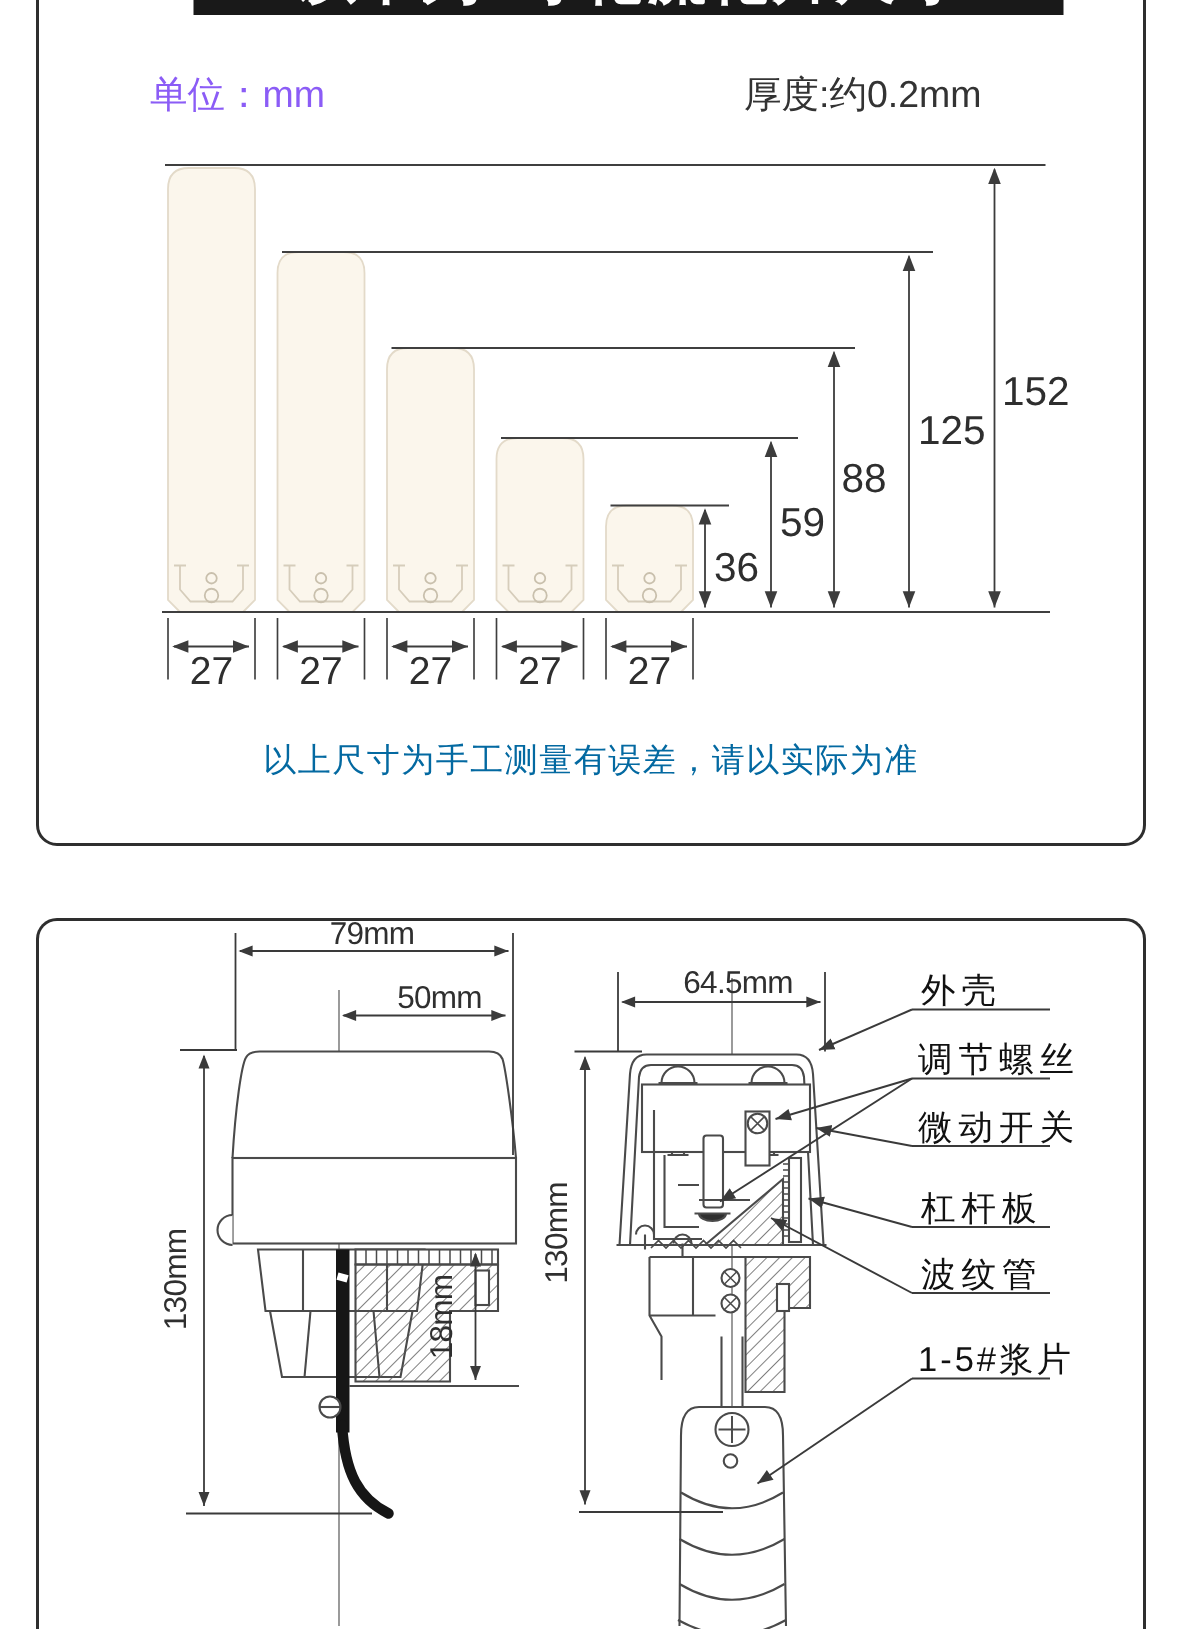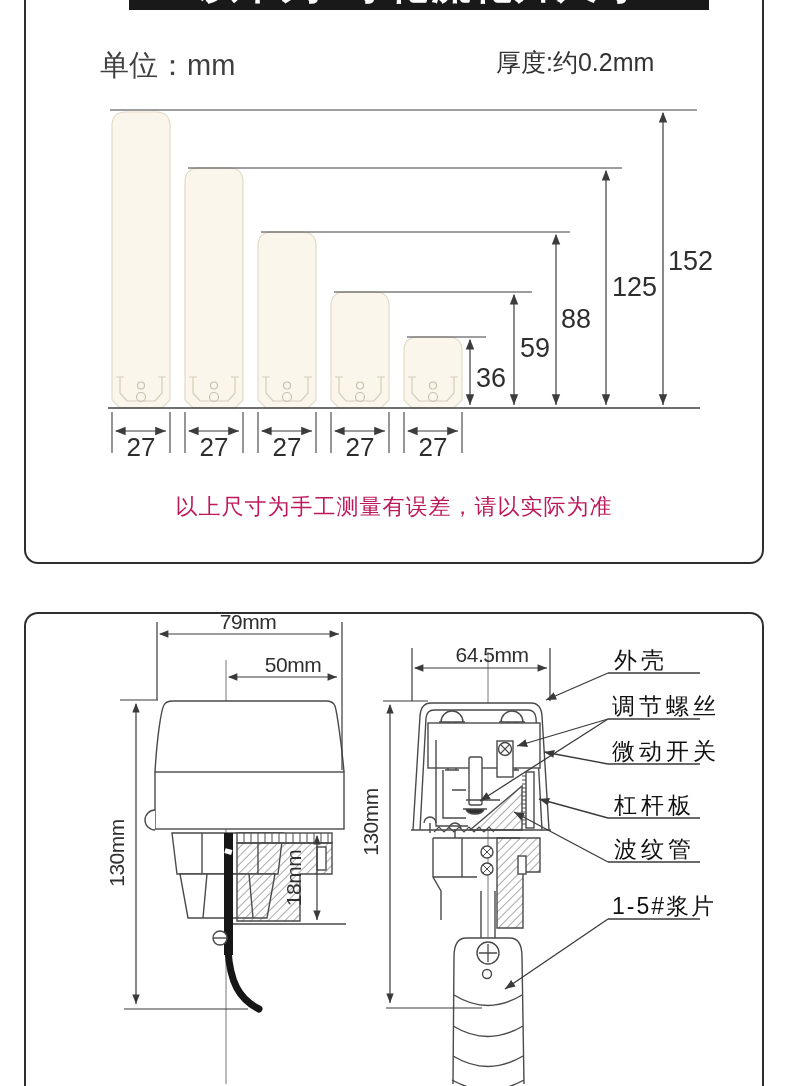--- a/index.html
+++ b/index.html
@@ -4,23 +4,23 @@
 <style>
   html,body{margin:0;padding:0;background:#ffffff;}
   .page{position:relative;width:790px;height:1086px;background:#fff;overflow:hidden;
         font-family:"Liberation Sans","DejaVu Sans",sans-serif;color:#222;}
   .card{position:absolute;border:2px solid #2e2e2e;border-radius:14px;background:#fff;}
   .card1{left:24px;top:-26px;width:736px;height:586px;}
   .card2{left:24px;top:612px;width:736px;height:530px;border-bottom:none;border-bottom-left-radius:0;border-bottom-right-radius:0;}
   .banner{position:absolute;left:103px;top:-18px;width:580px;height:52px;background:#191919;
           display:flex;align-items:center;justify-content:center;}
   .banner-title{color:#ffffff;font-size:40px;font-weight:bold;letter-spacing:2px;white-space:nowrap;}
-  .hdr-unit{position:absolute;left:100px;top:46px;font-size:29px;color:#404040;}
+  .hdr-unit{position:absolute;left:100px;top:46px;font-size:25px;color:#8b5cf6;}
   .hdr-thick{position:absolute;left:496px;top:46px;font-size:25px;color:#333;}
-  .note{position:absolute;left:24px;top:492px;width:740px;text-align:center;font-size:22px;color:#be185d;letter-spacing:1px;}
+  .note{position:absolute;left:24px;top:492px;width:740px;text-align:center;font-size:22px;color:#0369a1;letter-spacing:1px;}
   svg text{font-family:"Liberation Sans","DejaVu Sans",sans-serif;}
   .dimnum{font-size:27px;fill:#2e2e2e;}
   .wnum{font-size:26px;fill:#2e2e2e;}
   .mmtxt{font-size:21px;fill:#2f2f2f;letter-spacing:-0.5px;}
   .cjk{font-size:23px;fill:#111;letter-spacing:4px;}
 </style>
 </head>
 <body>
 
 <div class="page">

